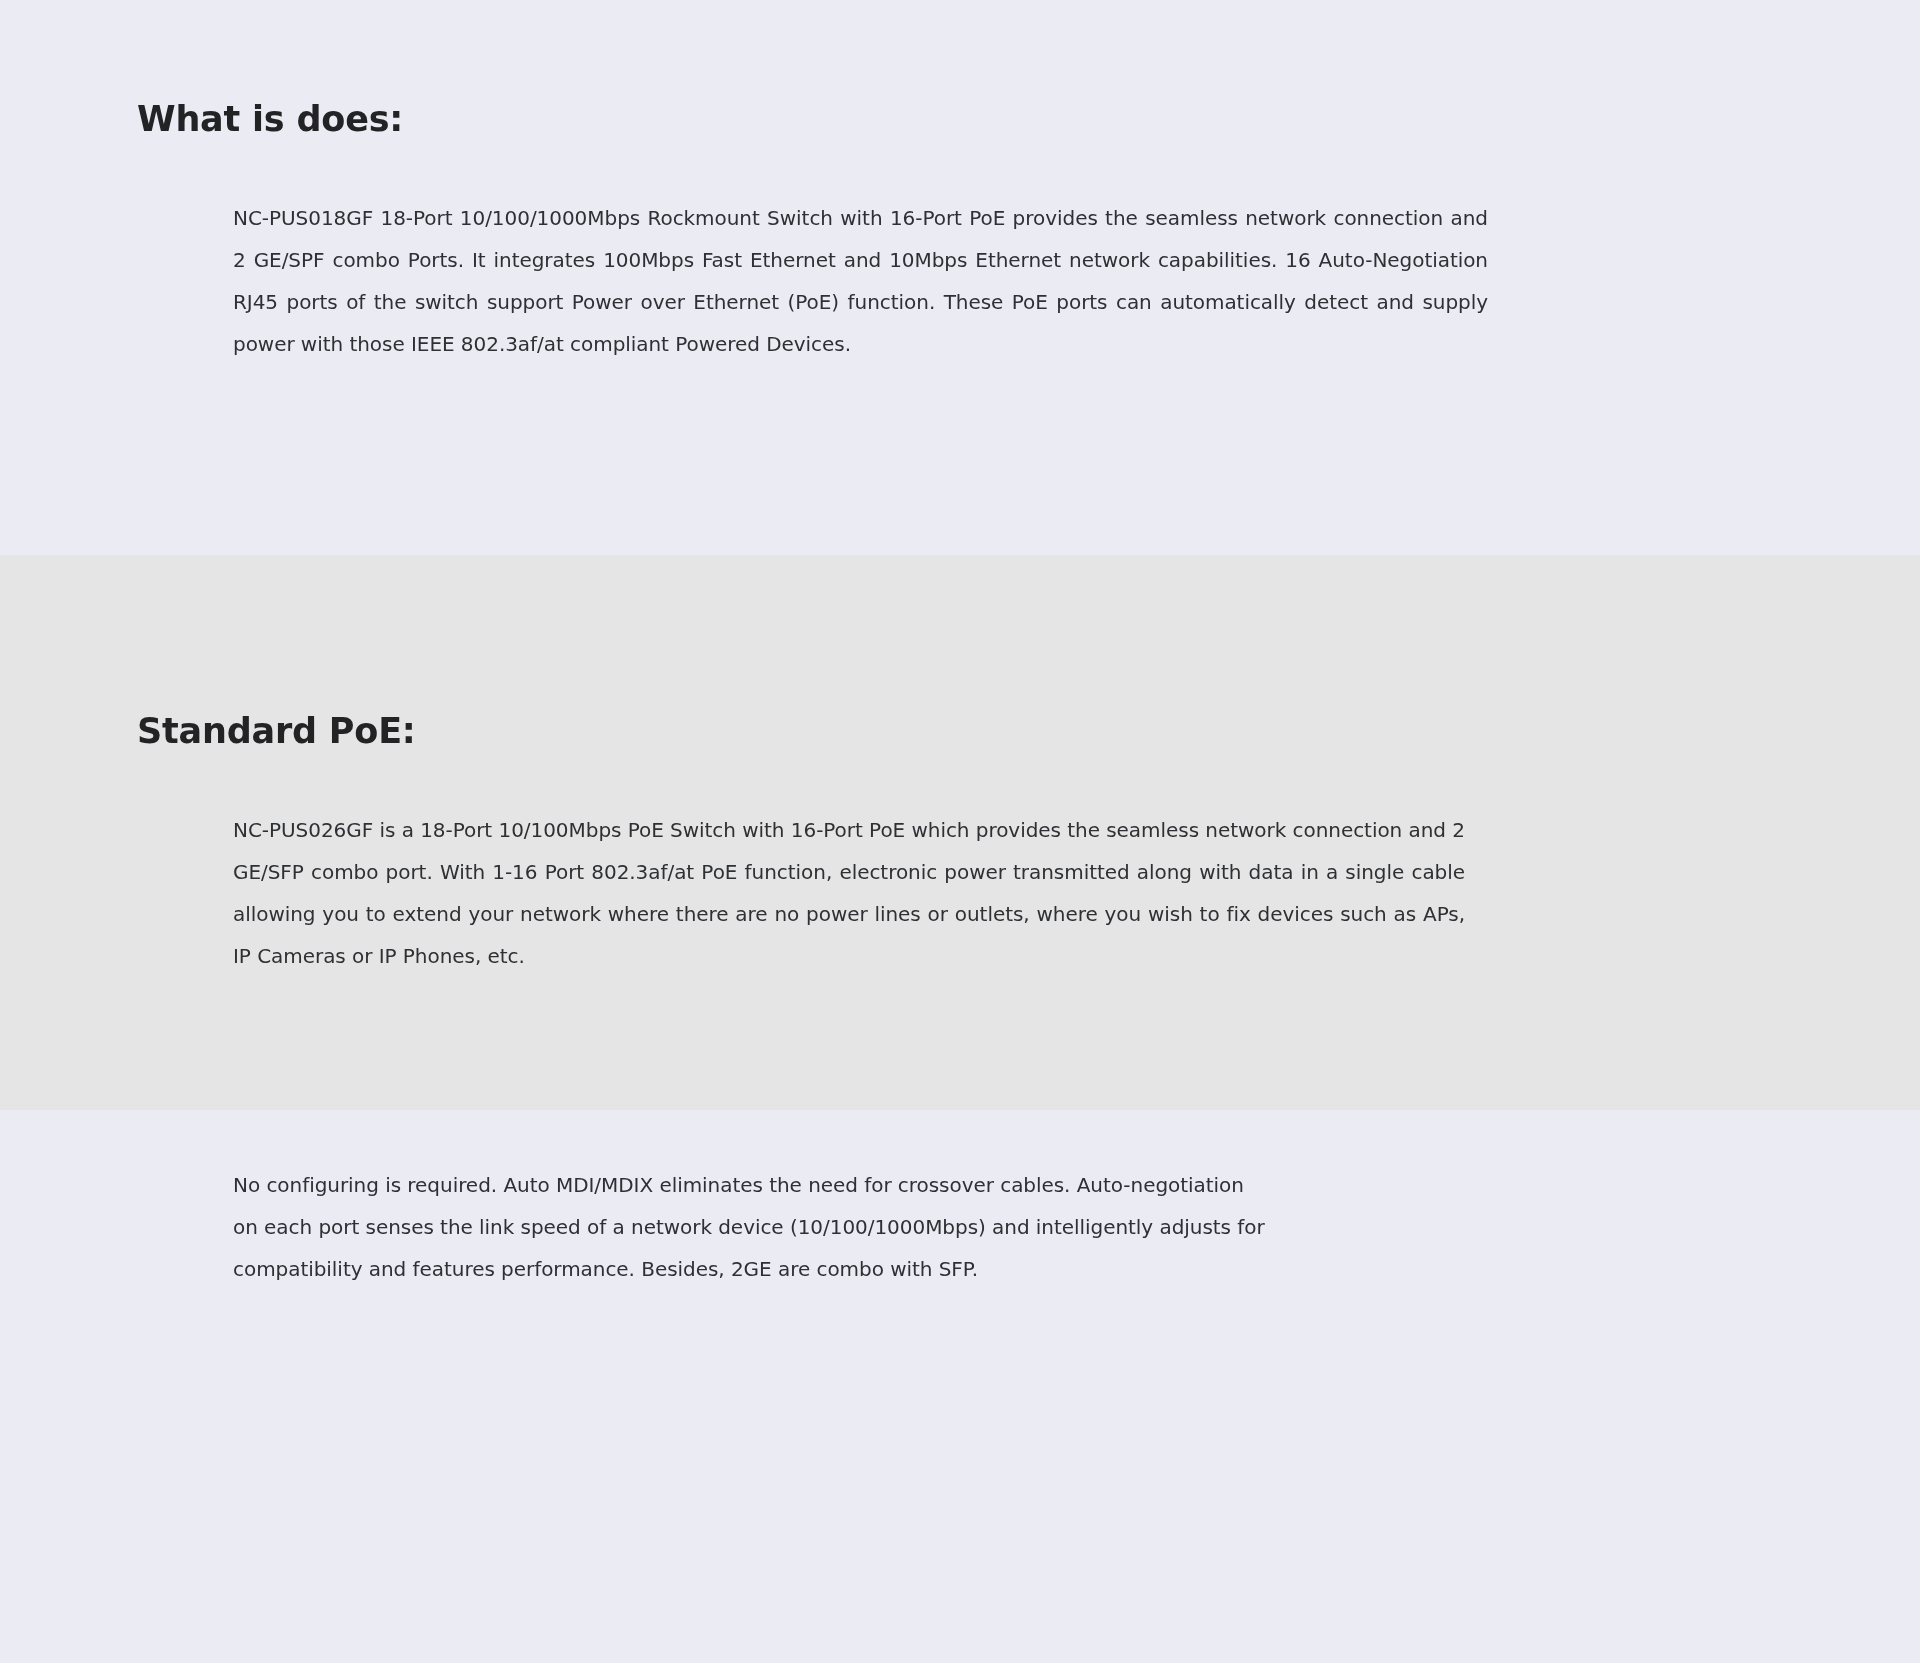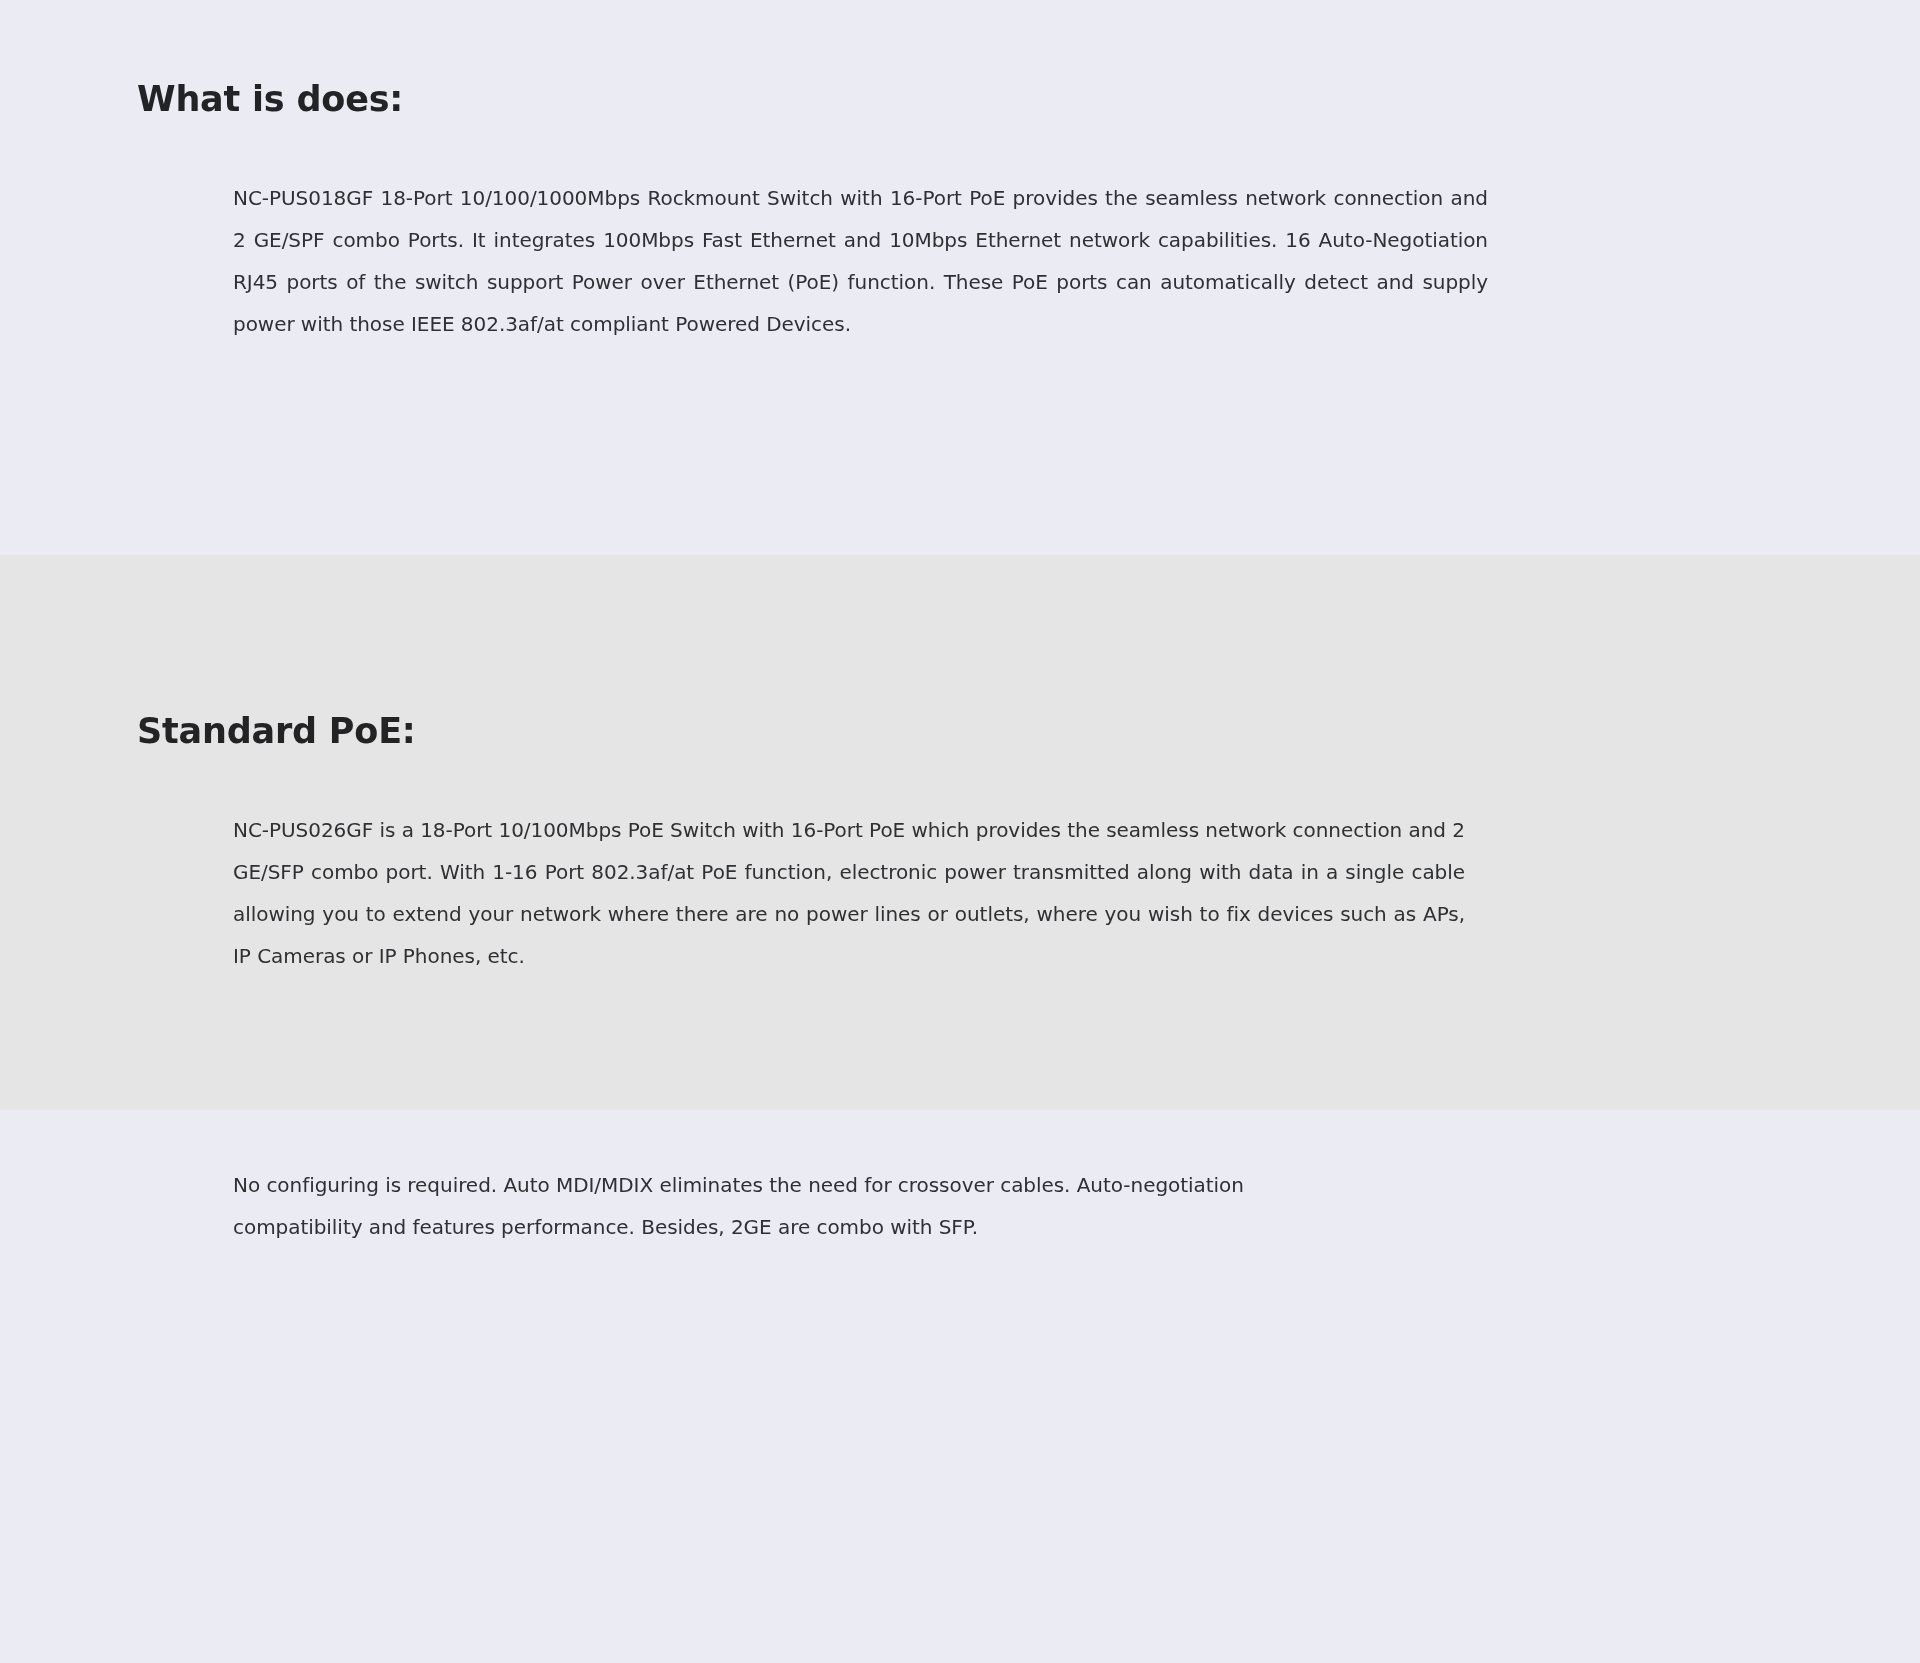--- a/index.html
+++ b/index.html
@@ -53,21 +53,21 @@
     margin: 4px;
     padding-left: 92px;
     font-size: 20px;
     line-height: 42px;
     color: #2f3033;
     letter-spacing: -0.05px;
     max-width: 1520px;
   }
 
   
-  .band-1 .section-heading { padding-top: 80px; }
+  .band-1 .section-heading { padding-top: 100px; }
   .band-1 .section-body    { padding-top: 54px; max-width: 1255px; text-align: justify; text-align-last: left; }
 
   
   .band-2 .section-heading { padding-top: 157px; }
   .band-2 .section-body    { padding-top: 54px; max-width: 1232px; text-align: justify; text-align-last: left; }
 
   
   .band-3 .section-heading { padding-top: 158px; }
   .band-3 .section-body    { padding-top: 50px; max-width: 1300px; }
   .line { display: block; }
@@ -88,18 +88,19 @@
     <div class="section-inner">
       <h2 class="section-heading">Standard PoE:</h2>
       <p class="section-body">NC-PUS026GF is a 18-Port 10/100Mbps PoE Switch with 16-Port PoE which provides the seamless network connection and 2 GE/SFP combo port. With 1-16 Port 802.3af/at PoE function, electronic power transmitted along with data in a single cable allowing you to extend your network where there are no power lines or outlets, where you wish to fix devices such as APs, IP Cameras or IP Phones, etc.</p>
     </div>
   </section>
 
   <section class="band band-tinted band-3">
     <div class="section-inner">
       <p class="section-body">
         <span class="line">No configuring is required. Auto MDI/MDIX eliminates the need for crossover cables. Auto-negotiation</span>
+        <span class="line">on each port senses the link speed of a network device (10/100/1000Mbps) and intelligently adjusts for</span>
         <span class="line">compatibility and features performance. Besides, 2GE are combo with SFP.</span>
       </p>
     </div>
   </section>
 
 </div>
 
 </body></html>

